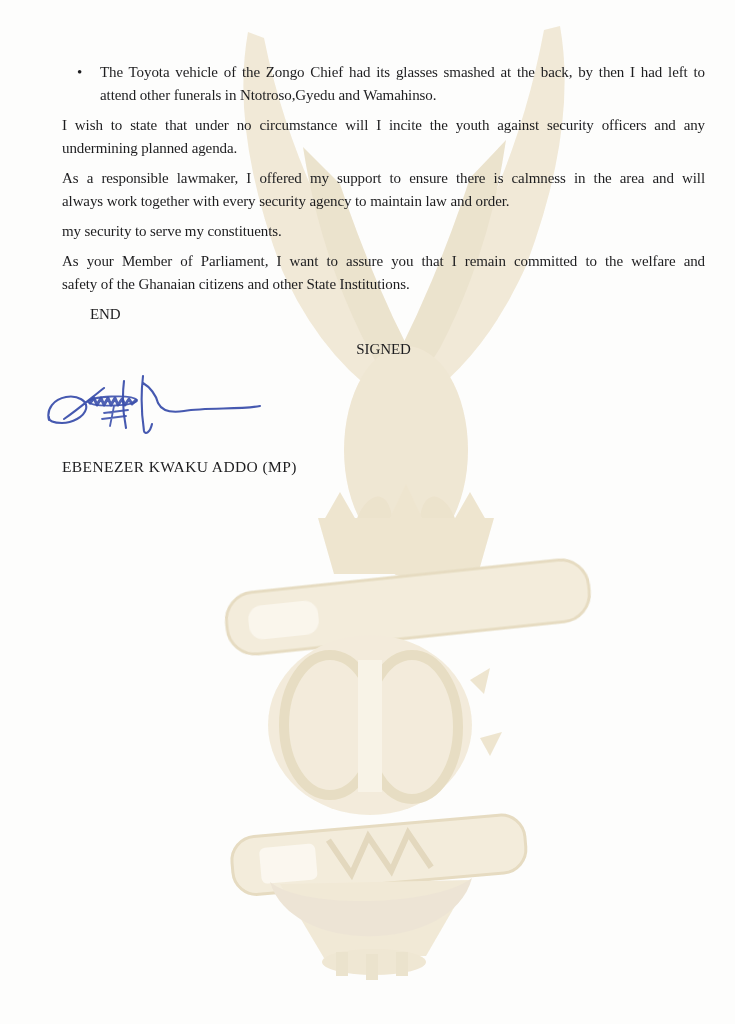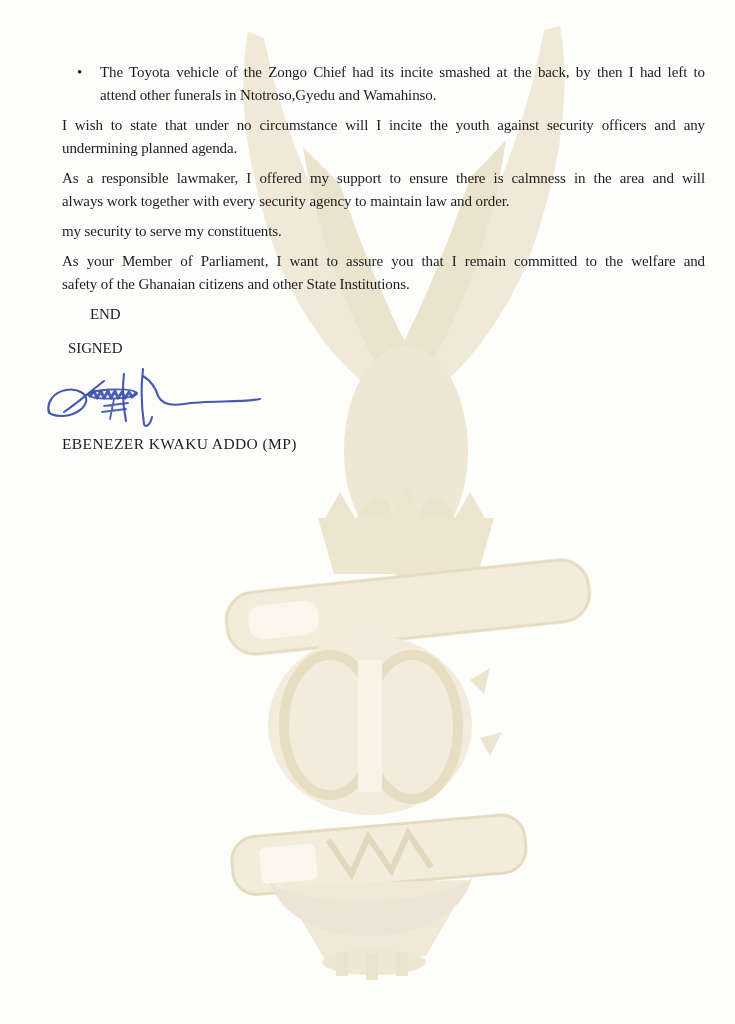--- a/index.html
+++ b/index.html
@@ -22,24 +22,24 @@
     font-size:15px;line-height:23px;
     letter-spacing:-0.1px;
   }
   .para{margin:0 0 7px 0;}
   .line{white-space:nowrap;text-align:justify;text-align-last:justify;}
   .line.last{white-space:normal;text-align:right;text-align-last:left;}
   .bullet-item{display:flex;margin:0 0 7px 0;}
   .bullet-col{width:38px;flex:0 0 38px;padding-left:15px;box-sizing:border-box;}
   .bullet-text{flex:1;min-width:0;}
   .end-line{text-align:left;padding-left:28px;margin:7px 0 11px 0;}
-  .signed-line{margin:6px;}
+  .signed-line{margin:12px;text-align:center;}
   .sig-wrap{position:relative;height:64px;margin:6px 0 0 -18px;}
   .sig-wrap svg{position:absolute;left:0;top:0;}
-  .name-line{margin-top:2px;font-size:15.5px;letter-spacing:0.4px;}
+  .name-line{margin-top:18px;font-size:15.5px;letter-spacing:0.4px;}
 </style>
 </head>
 <body>
 
 <div class="page">
 
   <svg class="watermark" viewBox="0 0 392 962" aria-hidden="true">
     <g opacity="0.8">
 
       <path d="M40,10 Q22,110 74,248 Q116,342 190,386 L206,336 Q148,266 108,176 Q72,96 56,16 Z" fill="#eee4cd"></path>
@@ -84,21 +84,21 @@
       <rect x="158" y="932" width="12" height="26" fill="#e7dcc1"></rect>
       <rect x="188" y="930" width="12" height="24" fill="#e7dcc1"></rect>
     </g>
   </svg>
 
   <div class="content">
 
     <div class="bullet-item">
       <div class="bullet-col">•</div>
       <div class="bullet-text">
-        <div class="line">The Toyota vehicle of the Zongo Chief had its incite smashed at the back, by then I had left to</div>
+        <div class="line">The Toyota vehicle of the Zongo Chief had its glasses smashed at the back, by then I had left to</div>
         <div class="line last">attend other funerals in Ntotroso,Gyedu and Wamahinso.</div>
       </div>
     </div>
 
     <div class="para">
       <div class="line">I wish to state that under no circumstance will I incite the youth against security officers and any</div>
       <div class="line last">undermining planned agenda.</div>
     </div>
     <div class="para">
       <div class="line">As a responsible lawmaker, I offered my support to ensure there is calmness in the area and will</div>

